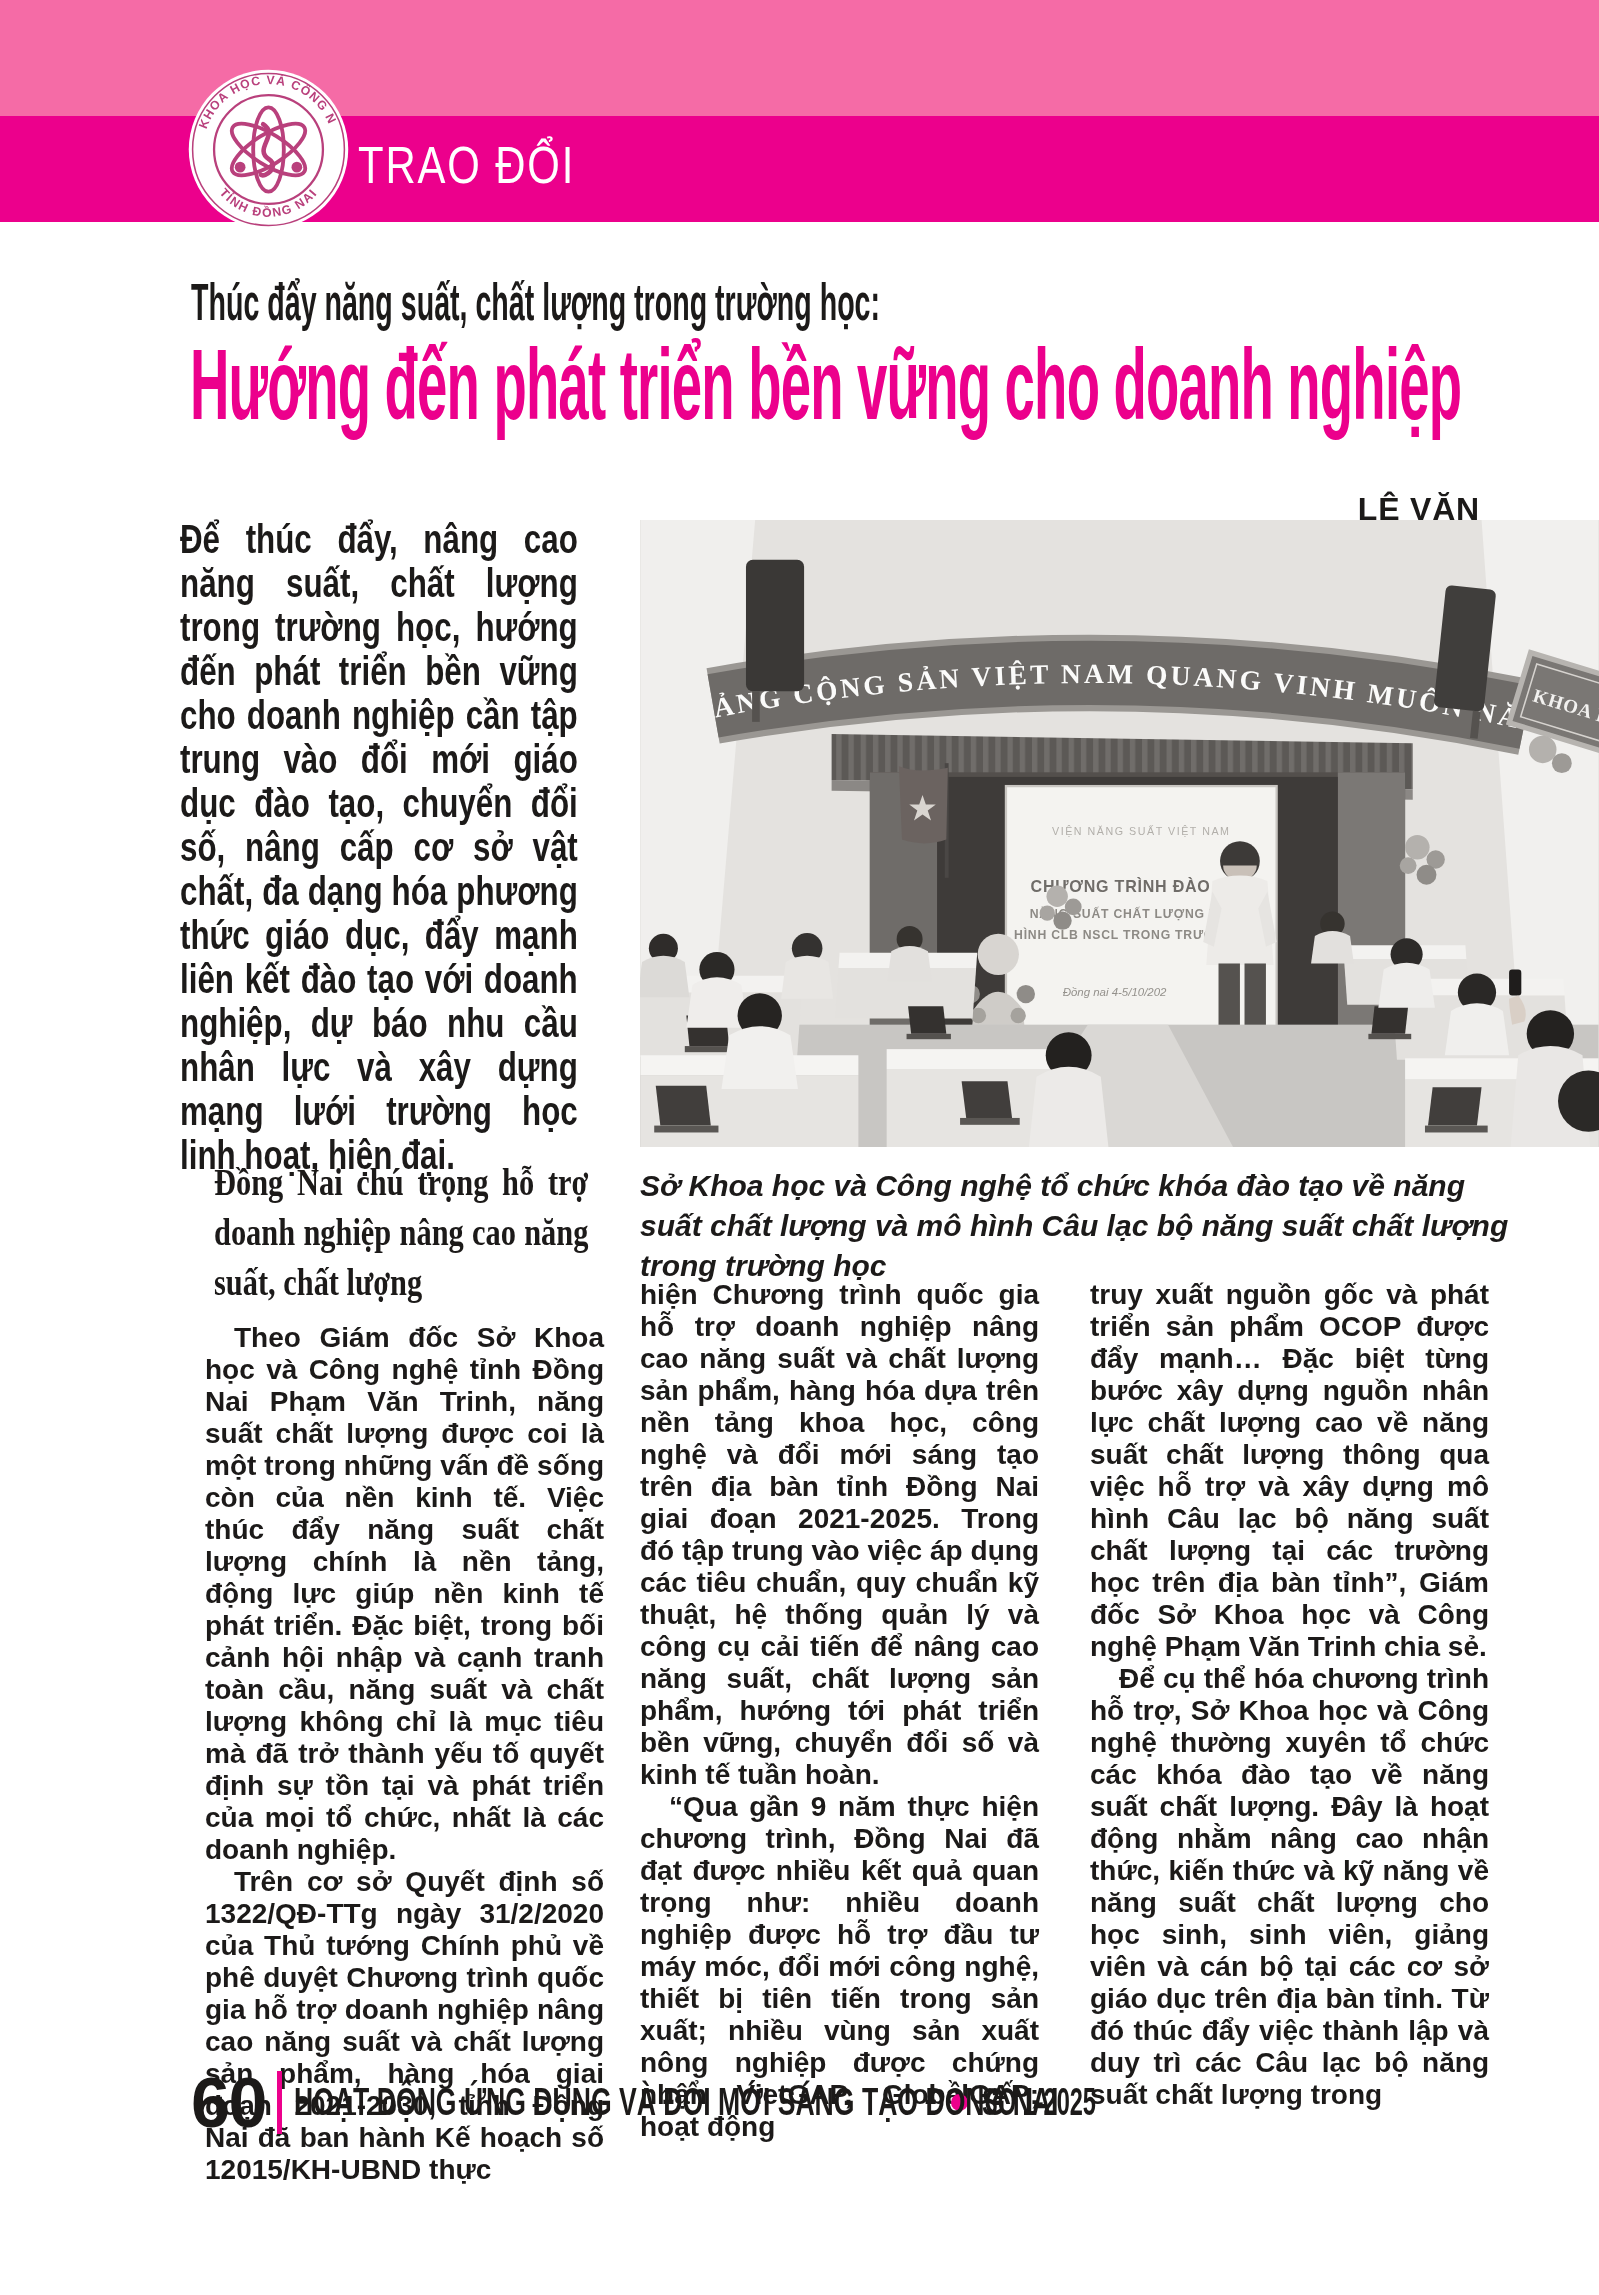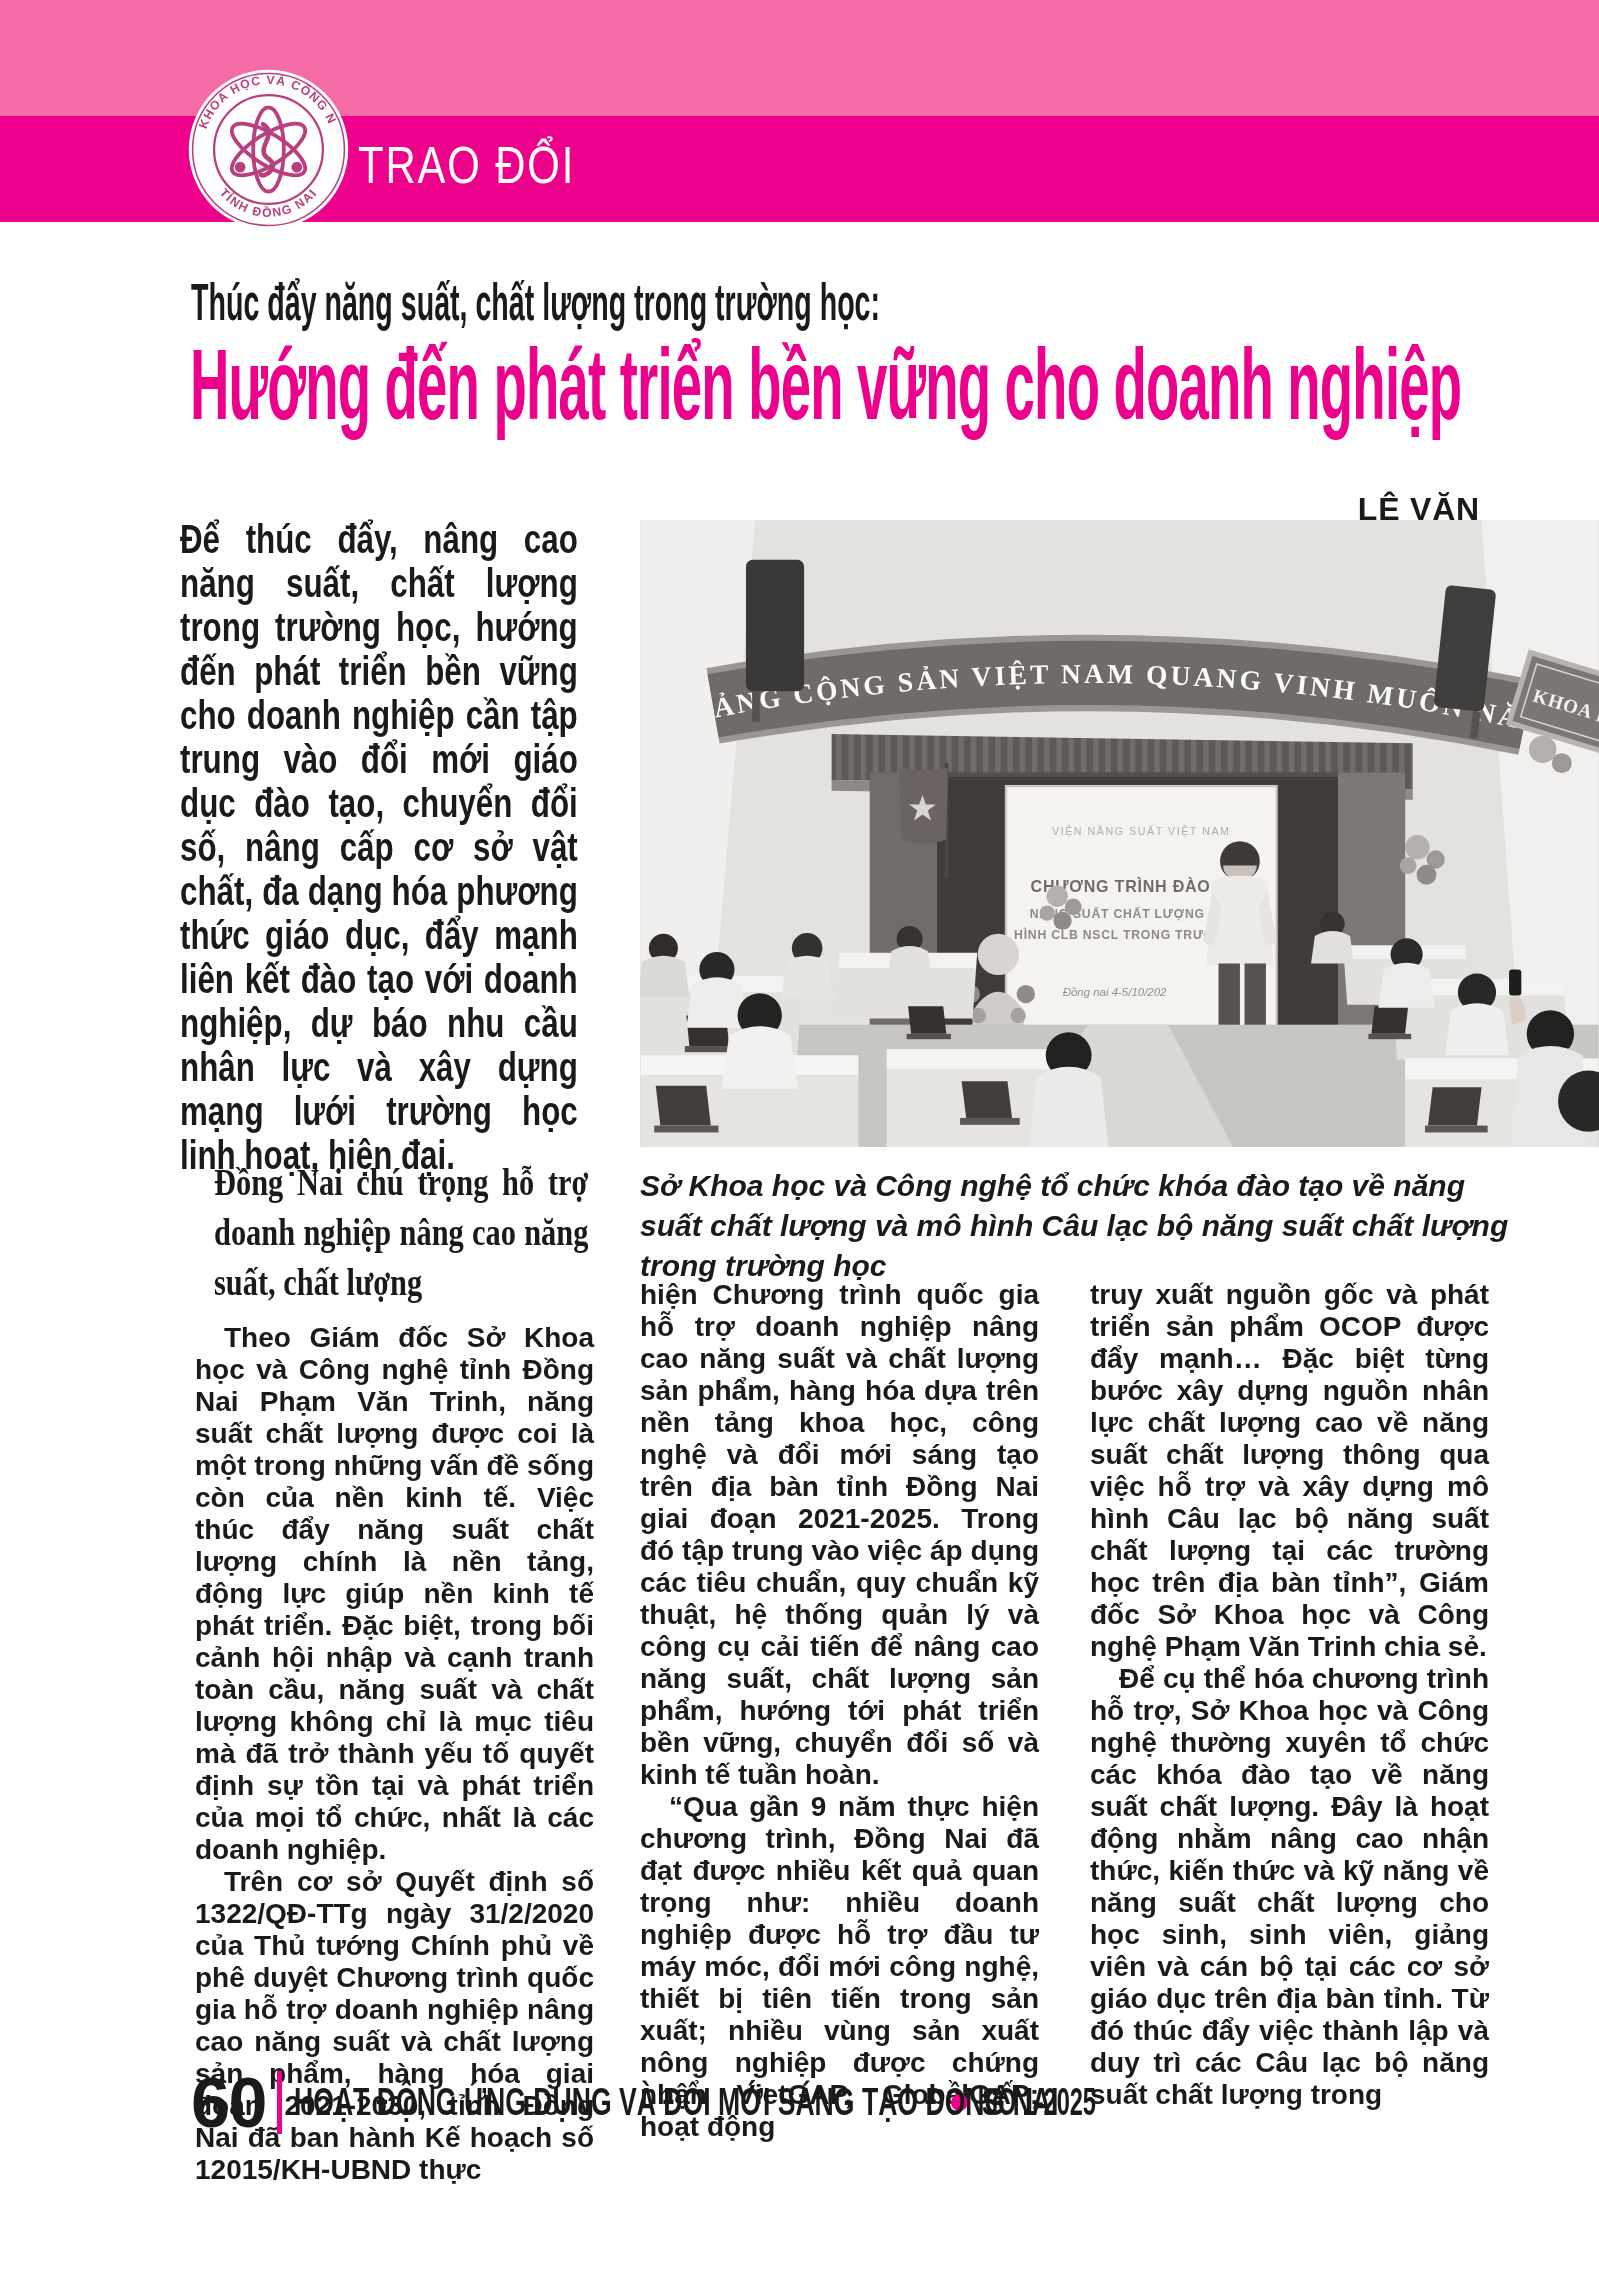--- a/index.html
+++ b/index.html
@@ -34,21 +34,21 @@
   .condense{transform-origin:0 0;display:block;}
   
   .lead-wrap{position:absolute;left:180px;top:517px;width:398px;height:647px;overflow:visible;}
   .lead{width:508px;transform:scaleX(.783);font-size:40px;line-height:44px;font-weight:bold;text-align:justify;}
   .subhead-wrap{position:absolute;left:214px;top:1157px;width:375px;font-family:Liberation Serif, serif;}
   .subhead{width:468px;transform:scaleX(.8);font-size:38px;line-height:50px;font-weight:bold;text-align:justify;}
   
   .bodycol{position:absolute;width:399px;font-size:28px;line-height:32px;text-align:justify;font-weight:bold;}
   .bodycol p{margin:0;}
   .bodycol p.indent{text-indent:29px;}
-  .col1{left:195px;top:1322px;}
+  .col1{left:205px;top:1322px;}
   .col2{left:640px;top:1279px;}
   .col3{left:1090px;top:1279px;}
   
   .photo{position:absolute;left:640px;top:520px;width:959px;height:627px;background:#dddbd8;}
   .caption{
     position:absolute;left:640px;top:1166px;width:880px;
     font-size:30px;line-height:40px;font-weight:bold;font-style:italic;
   }
   
   .footer{position:absolute;left:191px;top:2064px;height:77px;display:flex;align-items:center;justify-content:center;}

